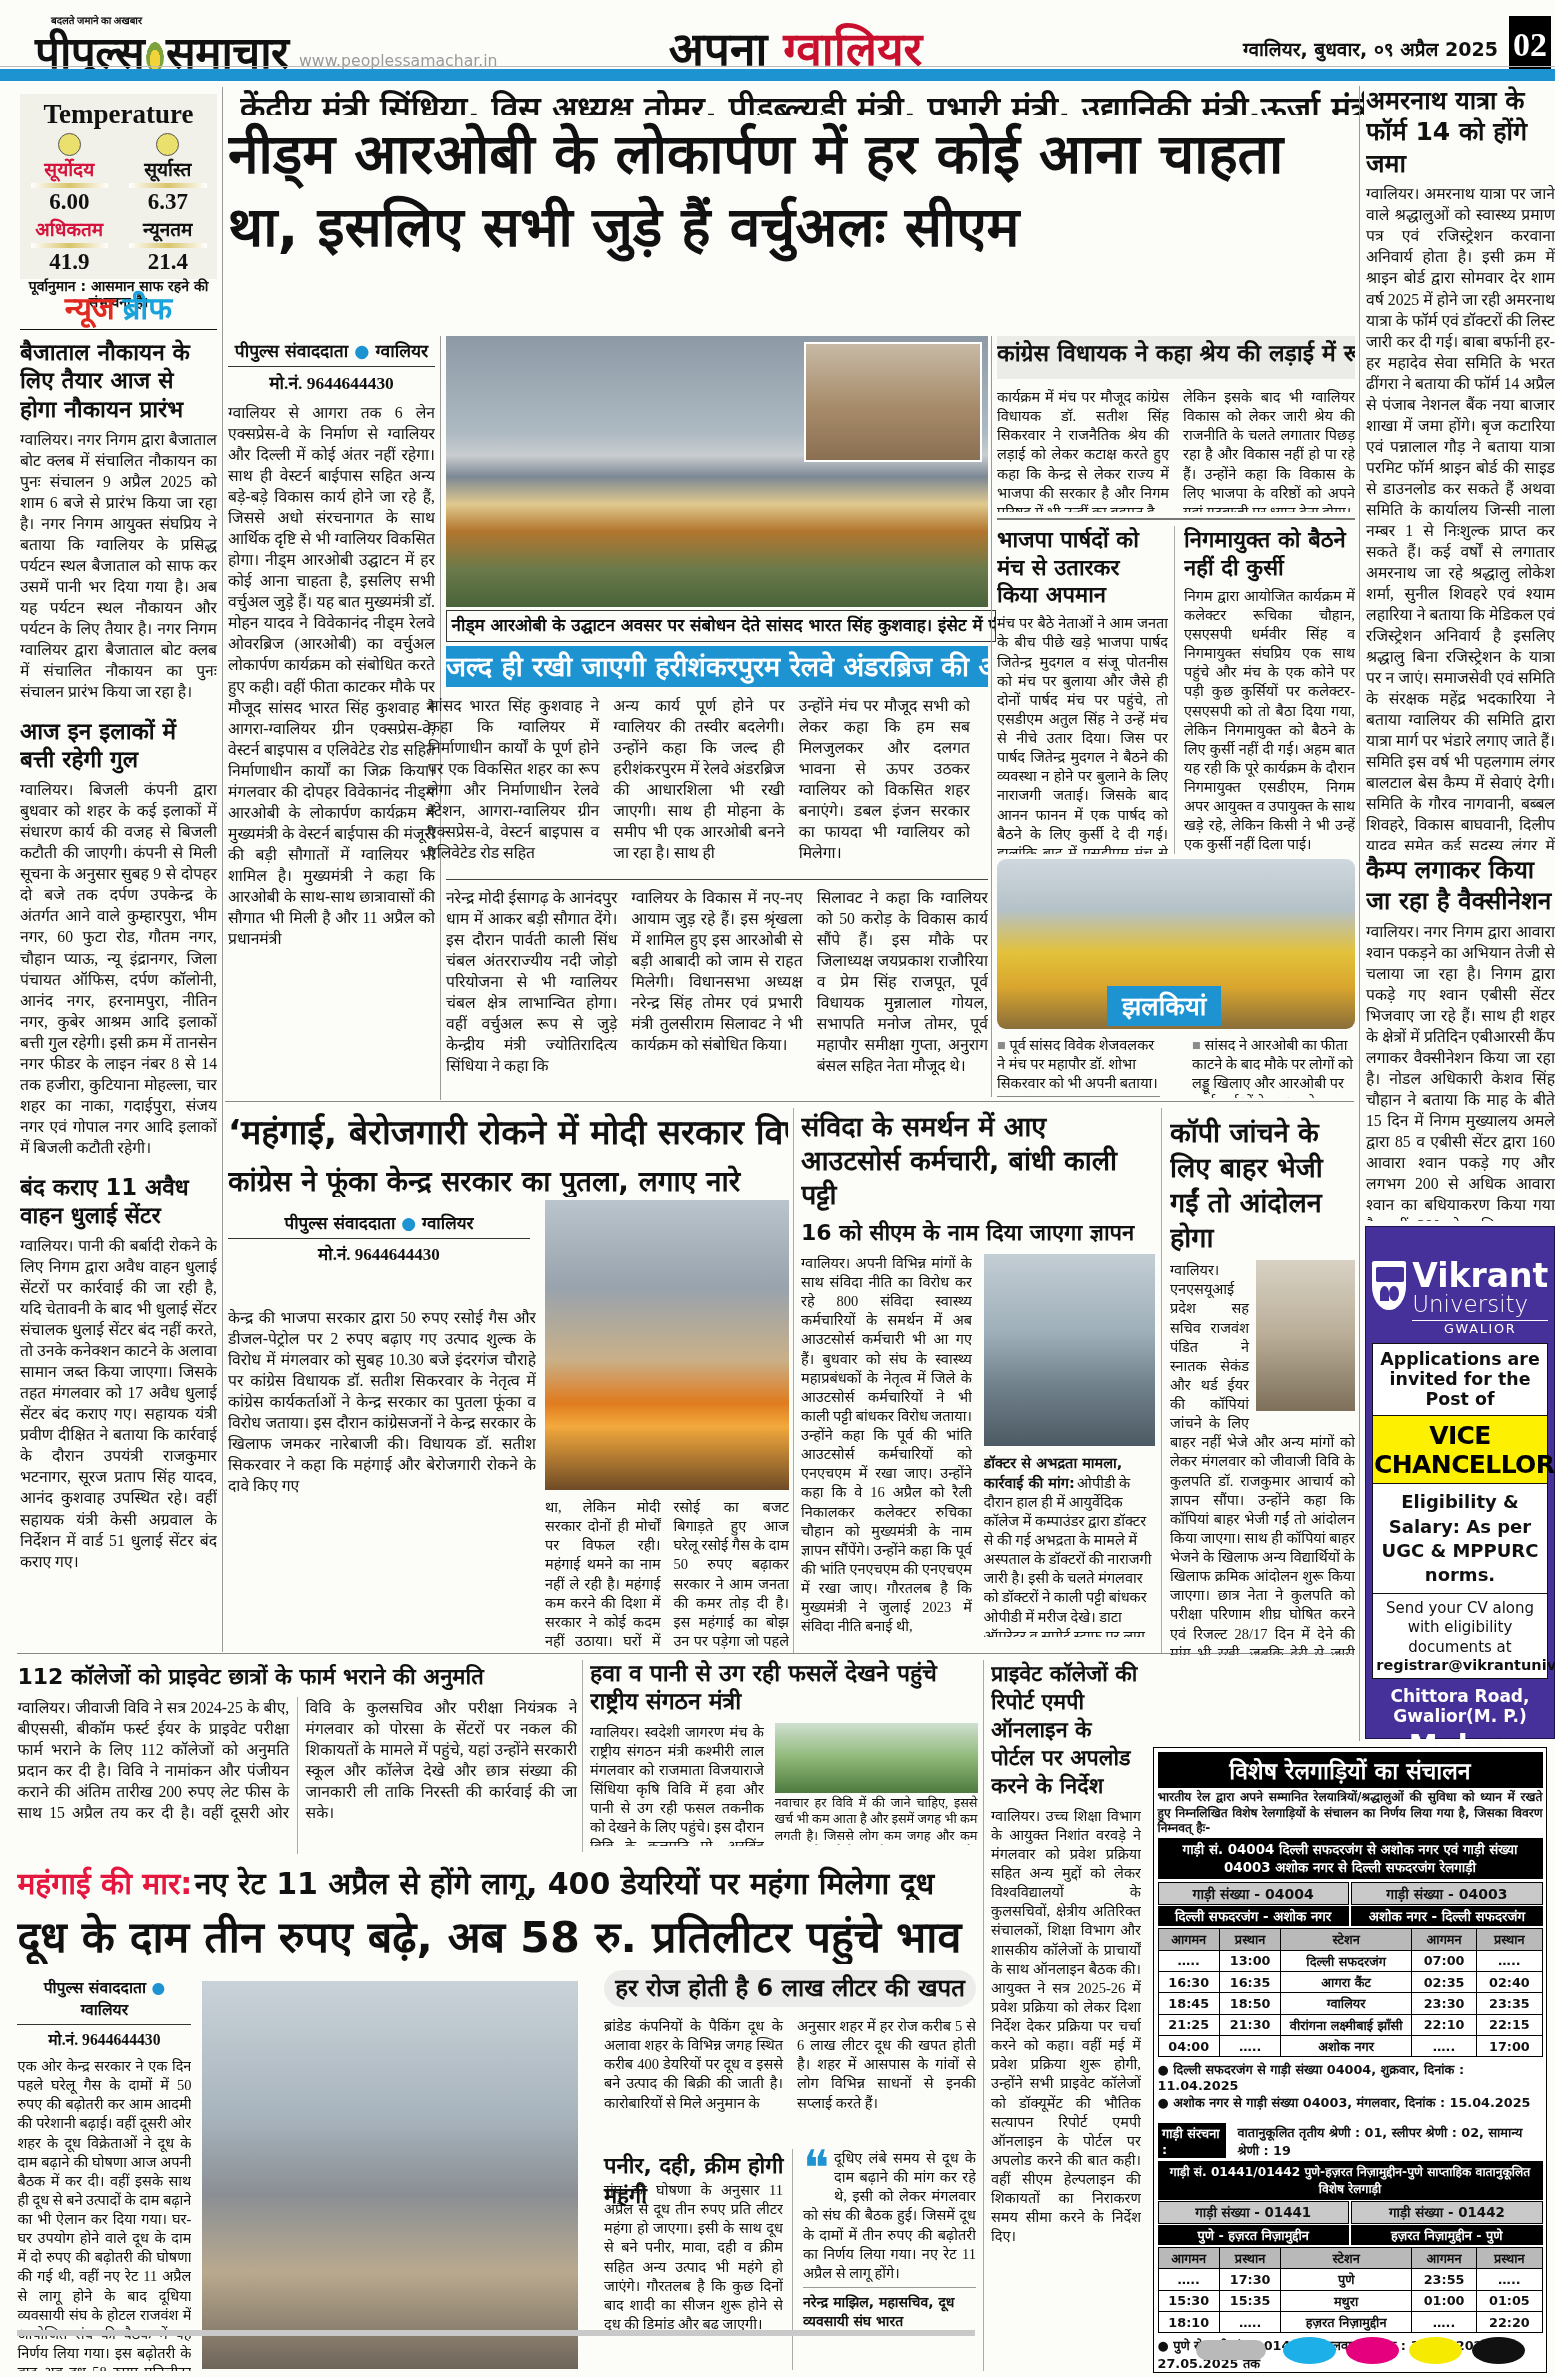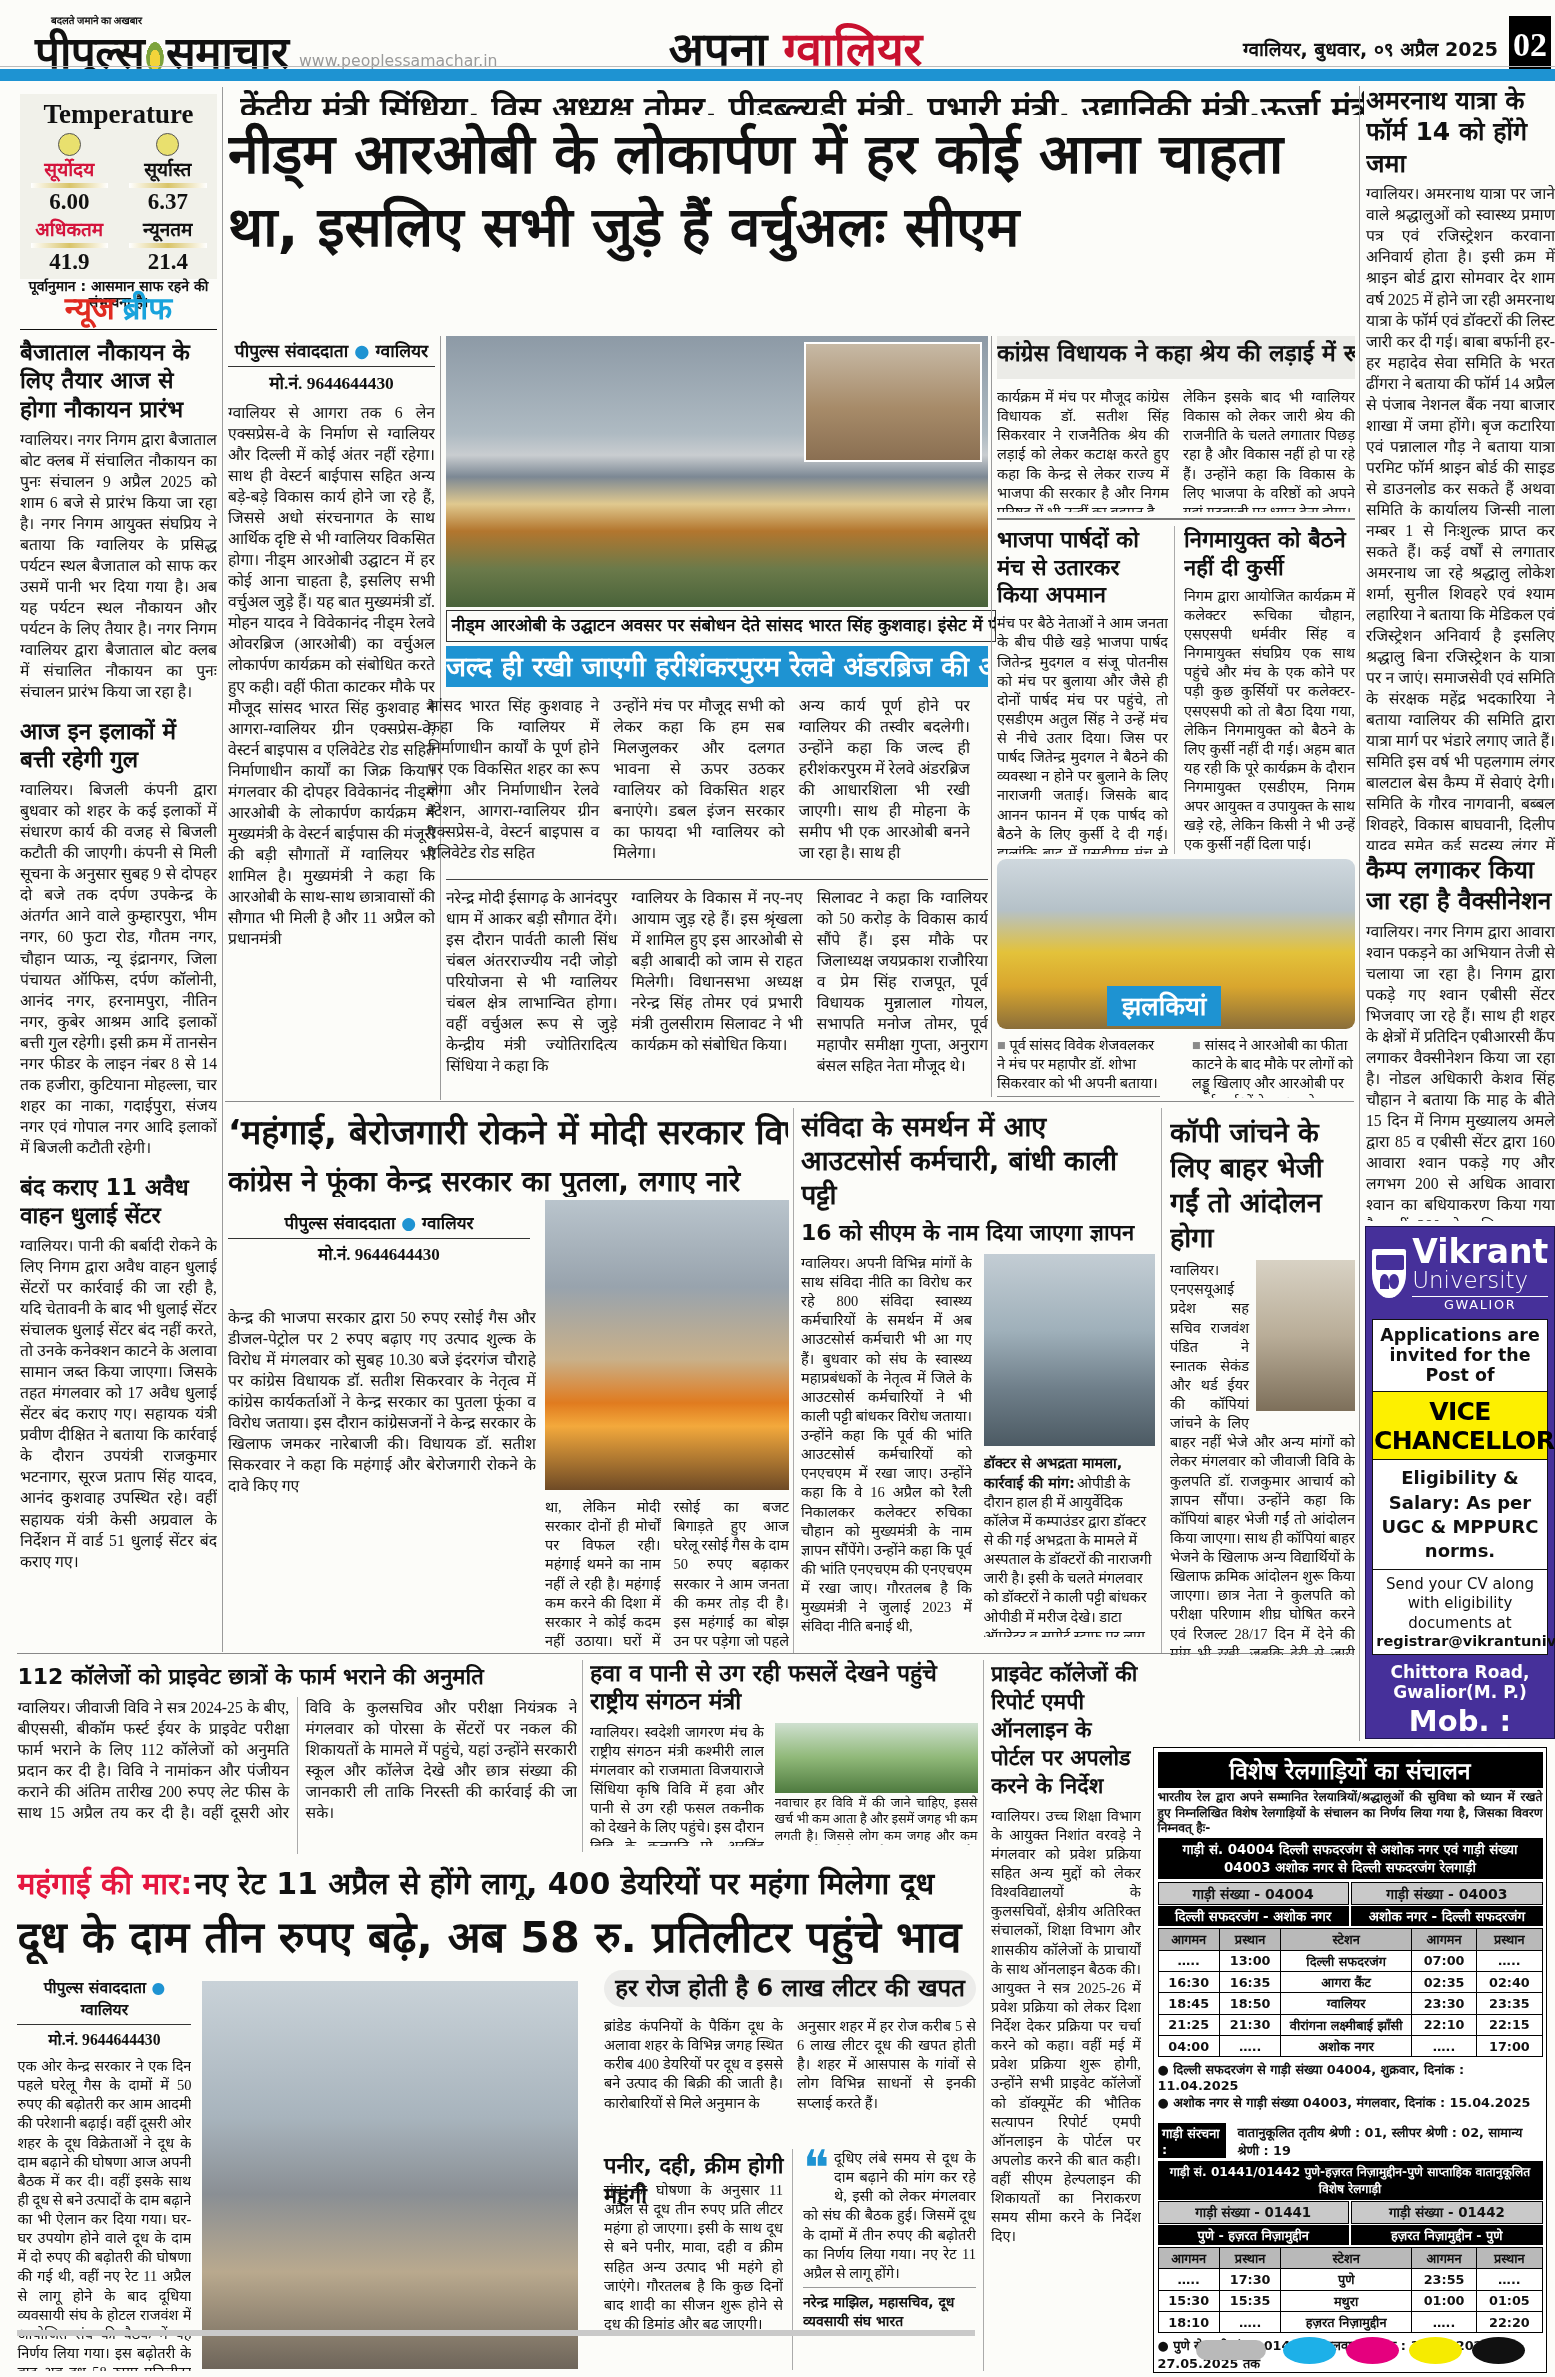--- a/index.html
+++ b/index.html
@@ -123,22 +123,22 @@
 
   <div class="abs photo ph-lead" style="left:446px;top:336px;width:542px;height:271px;">
     <div class="abs photo ph-inset" style="right:5.8px;top:5.8px;width:174px;height:116px;border:2.9px solid #fff;"></div>
   </div>
   <div class="abs sans b ovh" style="left:446px;top:610px;width:539px;height:30px;border:1.2px solid #333;font-size:17px;line-height:28px;padding:0 4.6px;white-space:nowrap;">नीड्म आरओबी के उद्घाटन अवसर पर संबोधन देते सांसद भारत सिंह कुशवाह। इंसेट में फीता काटकर शुभारंभ करते अतिथि।</div>
 
   <div class="abs sans b ctr ovh" style="left:446px;top:646px;width:542px;height:41px;background:#1e93d2;color:#fff;font-size:27px;line-height:41px;white-space:nowrap;">जल्द ही रखी जाएगी हरीशंकरपुरम रेलवे अंडरब्रिज की आधारशिला</div>
 
   <div class="abs cols3 ovh" style="left:428px;top:695px;width:542px;height:181px;">
     <div class="serif just body-txt">सांसद भारत सिंह कुशवाह ने कहा कि ग्वालियर में निर्माणाधीन कार्यों के पूर्ण होने पर एक विकसित शहर का रूप लेगा और निर्माणाधीन रेलवे स्टेशन, आगरा-ग्वालियर ग्रीन एक्सप्रेस-वे, वेस्टर्न बाइपास व एलिवेटेड रोड सहित</div>
+    <div class="serif just body-txt">अन्य कार्य पूर्ण होने पर ग्वालियर की तस्वीर बदलेगी। उन्होंने कहा कि जल्द ही हरीशंकरपुरम में रेलवे अंडरब्रिज की आधारशिला भी रखी जाएगी। साथ ही मोहना के समीप भी एक आरओबी बनने जा रहा है। साथ ही</div>
     <div class="serif just body-txt">उन्होंने मंच पर मौजूद सभी को लेकर कहा कि हम सब मिलजुलकर और दलगत भावना से ऊपर उठकर ग्वालियर को विकसित शहर बनाएंगे। डबल इंजन सरकार का फायदा भी ग्वालियर को मिलेगा।</div>
-    <div class="serif just body-txt">अन्य कार्य पूर्ण होने पर ग्वालियर की तस्वीर बदलेगी। उन्होंने कहा कि जल्द ही हरीशंकरपुरम में रेलवे अंडरब्रिज की आधारशिला भी रखी जाएगी। साथ ही मोहना के समीप भी एक आरओबी बनने जा रहा है। साथ ही</div>
   </div>
   <div class="abs hrule" style="left:446px;top:879px;width:542px;"></div>
   <div class="abs cols3 ovh" style="left:446px;top:887px;width:542px;height:209px;">
     <div class="serif just body-txt">नरेन्द्र मोदी ईसागढ़ के आनंदपुर धाम में आकर बड़ी सौगात देंगे। इस दौरान पार्वती काली सिंध चंबल अंतरराज्यीय नदी जोड़ो परियोजना से भी ग्वालियर चंबल क्षेत्र लाभान्वित होगा। वहीं वर्चुअल रूप से जुड़े केन्द्रीय मंत्री ज्योतिरादित्य सिंधिया ने कहा कि</div>
     <div class="serif just body-txt">ग्वालियर के विकास में नए-नए आयाम जुड़ रहे हैं। इस श्रृंखला में शामिल हुए इस आरओबी से बड़ी आबादी को जाम से राहत मिलेगी। विधानसभा अध्यक्ष नरेन्द्र सिंह तोमर एवं प्रभारी मंत्री तुलसीराम सिलावट ने भी कार्यक्रम को संबोधित किया।</div>
     <div class="serif just body-txt">सिलावट ने  कहा कि ग्वालियर को 50 करोड़ के विकास कार्य सौंपे हैं। इस मौके पर जिलाध्यक्ष जयप्रकाश राजौरिया व प्रेम सिंह राजपूत, पूर्व विधायक मुन्नालाल गोयल, सभापति मनोज तोमर, पूर्व महापौर समीक्षा गुप्ता, अनुराग बंसल सहित नेता मौजूद थे।</div>
   </div>
 
   <div class="abs vrule" style="left:991px;top:336px;height:761px;"></div>
   <div class="abs sans b ctr ovh" style="left:997px;top:336px;width:358px;height:43px;background:#ebebe7;font-size:23px;line-height:1.55;white-space:nowrap;">कांग्रेस विधायक ने कहा श्रेय की लड़ाई में रूक गया है विकास</div>
@@ -182,21 +182,21 @@
   </div>
 
   <div class="abs" style="left:1365px;top:1226px;width:190px;height:513px;background:#46309a;border:1.7px solid #1e144d;box-sizing:border-box;padding:5.8px;">
     <div style="display:flex;align-items:center;gap:5.8px;margin-top:2.3px;">
       <div style="width:37px;height:49px;background:#fff;border-radius:2.3px 2.3px 50% 50%;position:relative;">
         <div style="position:absolute;left:4.6px;top:5.8px;width:28px;height:15px;background:#46309a;border-radius:1.7px;"></div>
         <div style="position:absolute;left:8.1px;top:25.6px;width:9.3px;height:15px;background:#46309a;border-radius:50% 50% 0 0;"></div>
         <div style="position:absolute;right:7px;top:25.6px;width:10.5px;height:15px;background:#46309a;border-radius:50%;"></div>
       </div>
       <div>
-        <div class="sans" style="color:#fff;font-size:33px;font-weight:900;line-height:1;">Vikrant</div>
+        <div class="sans" style="color:#fff;font-size:33px;font-weight:900;line-height:1;margin-top:24px;">Vikrant</div>
         <div class="sans" style="color:#fff;font-size:23px;font-weight:300;line-height:1.1;">University</div>
         <div class="sans ctr" style="color:#fff;font-size:12.8px;letter-spacing:1.7px;border-top:0.6px solid #fff;margin-top:2.3px;">GWALIOR</div>
       </div>
     </div>
     <div class="sans b ctr" style="background:#fff;color:#111;font-size:17.4px;margin-top:7px;padding:5.8px 3.5px;border:1.2px solid #111;">Applications are invited for the  Post of</div>
     <div class="sans ctr" style="background:#fdf000;color:#000;font-size:25px;font-weight:900;letter-spacing:-0.6px;padding:4.6px 1.2px;border:1.2px solid #111;border-top:none;">VICE CHANCELLOR</div>
     <div class="sans b ctr" style="background:#fff;color:#111;font-size:18px;padding:5.8px 4.6px;border:1.2px solid #111;border-top:none;line-height:1.35;">Eligibility &amp; Salary: As per UGC &amp; MPPURC norms.</div>
     <div style="background:#fff;border:1.2px solid #111;border-top:none;padding:4.6px 3.5px;">
       <div class="sans ctr" style="font-size:15px;color:#111;line-height:1.3;">Send your CV along with eligibility documents at</div>
       <div class="sans b ctr" style="font-size:14.5px;color:#111;">registrar@vikrantuniversity.ac.in</div>

